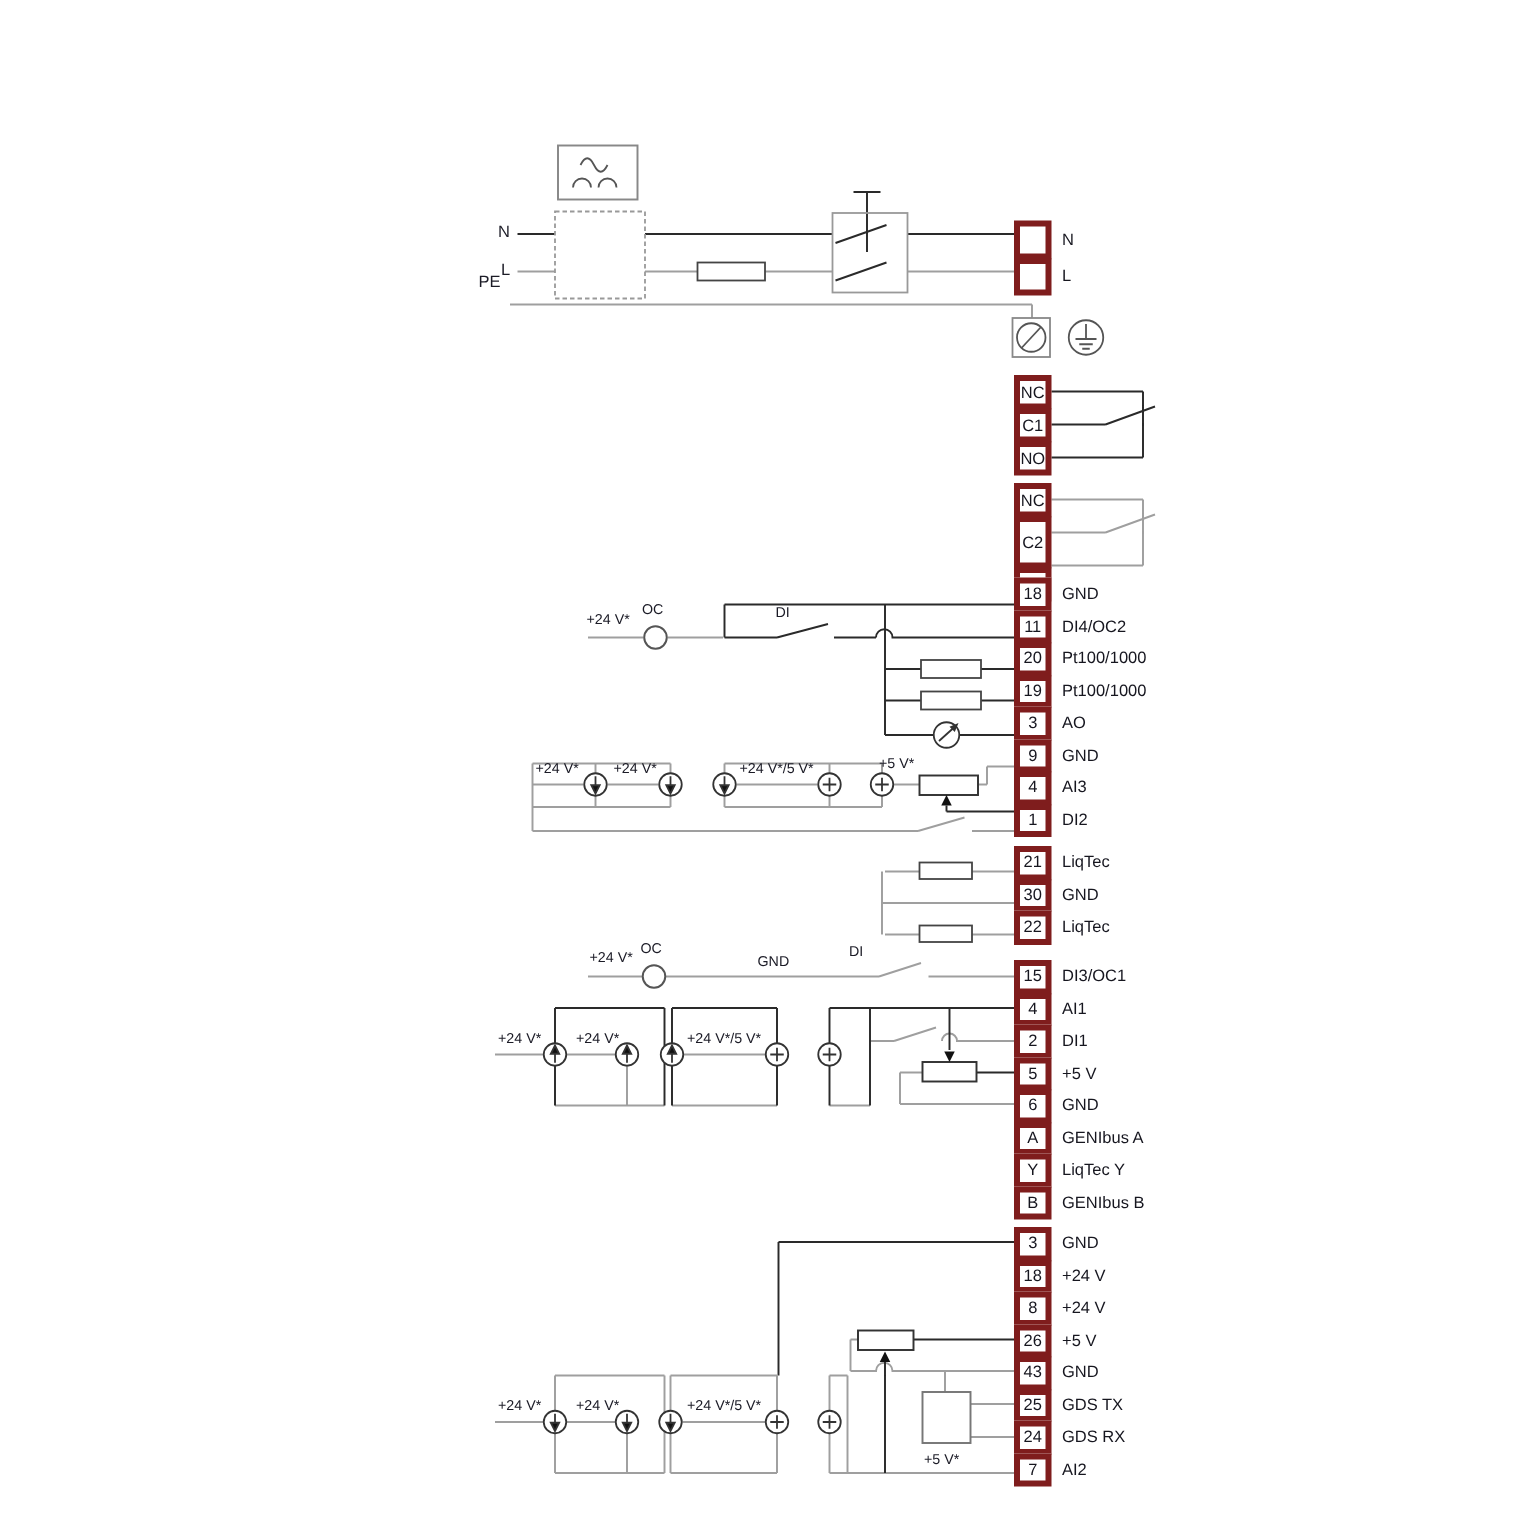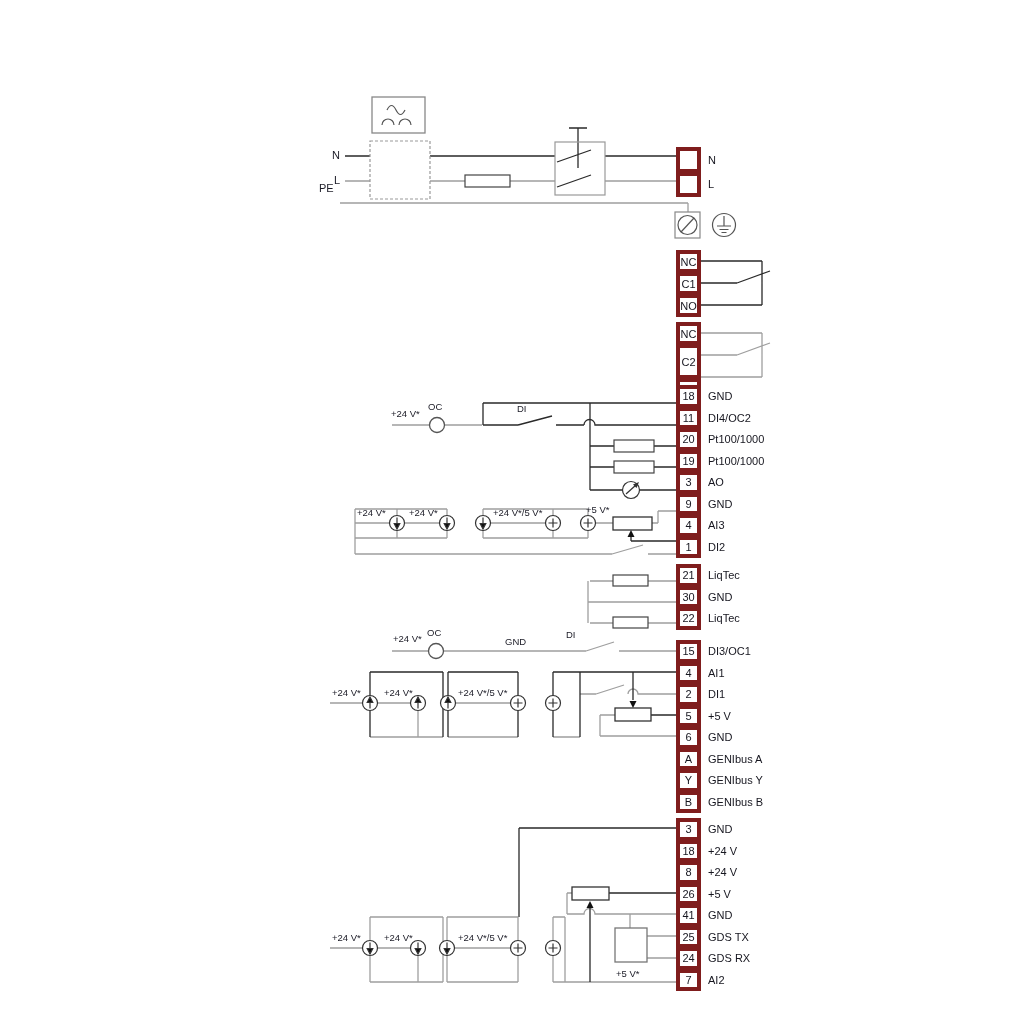--- a/index.html
+++ b/index.html
@@ -252,21 +252,21 @@
   <div class="trow">
         <div class="cell">6</div>
         <div class="tlabel">GND</div>
       </div>
   <div class="trow">
         <div class="cell">A</div>
         <div class="tlabel">GENIbus A</div>
       </div>
   <div class="trow">
         <div class="cell">Y</div>
-        <div class="tlabel">GENIbus Y</div>
+        <div class="tlabel">LiqTec Y</div>
       </div>
   <div class="trow">
         <div class="cell">B</div>
         <div class="tlabel">GENIbus B</div>
       </div>
 </div>
 
 <div class="strip" style="top:818px">
   <div class="trow">
         <div class="cell">3</div>
@@ -278,21 +278,21 @@
       </div>
   <div class="trow">
         <div class="cell">8</div>
         <div class="tlabel">+24 V</div>
       </div>
   <div class="trow">
         <div class="cell">26</div>
         <div class="tlabel">+5 V</div>
       </div>
   <div class="trow">
-        <div class="cell">41</div>
+        <div class="cell">43</div>
         <div class="tlabel">GND</div>
       </div>
   <div class="trow">
         <div class="cell">25</div>
         <div class="tlabel">GDS TX</div>
       </div>
   <div class="trow">
         <div class="cell">24</div>
         <div class="tlabel">GDS RX</div>
       </div>

